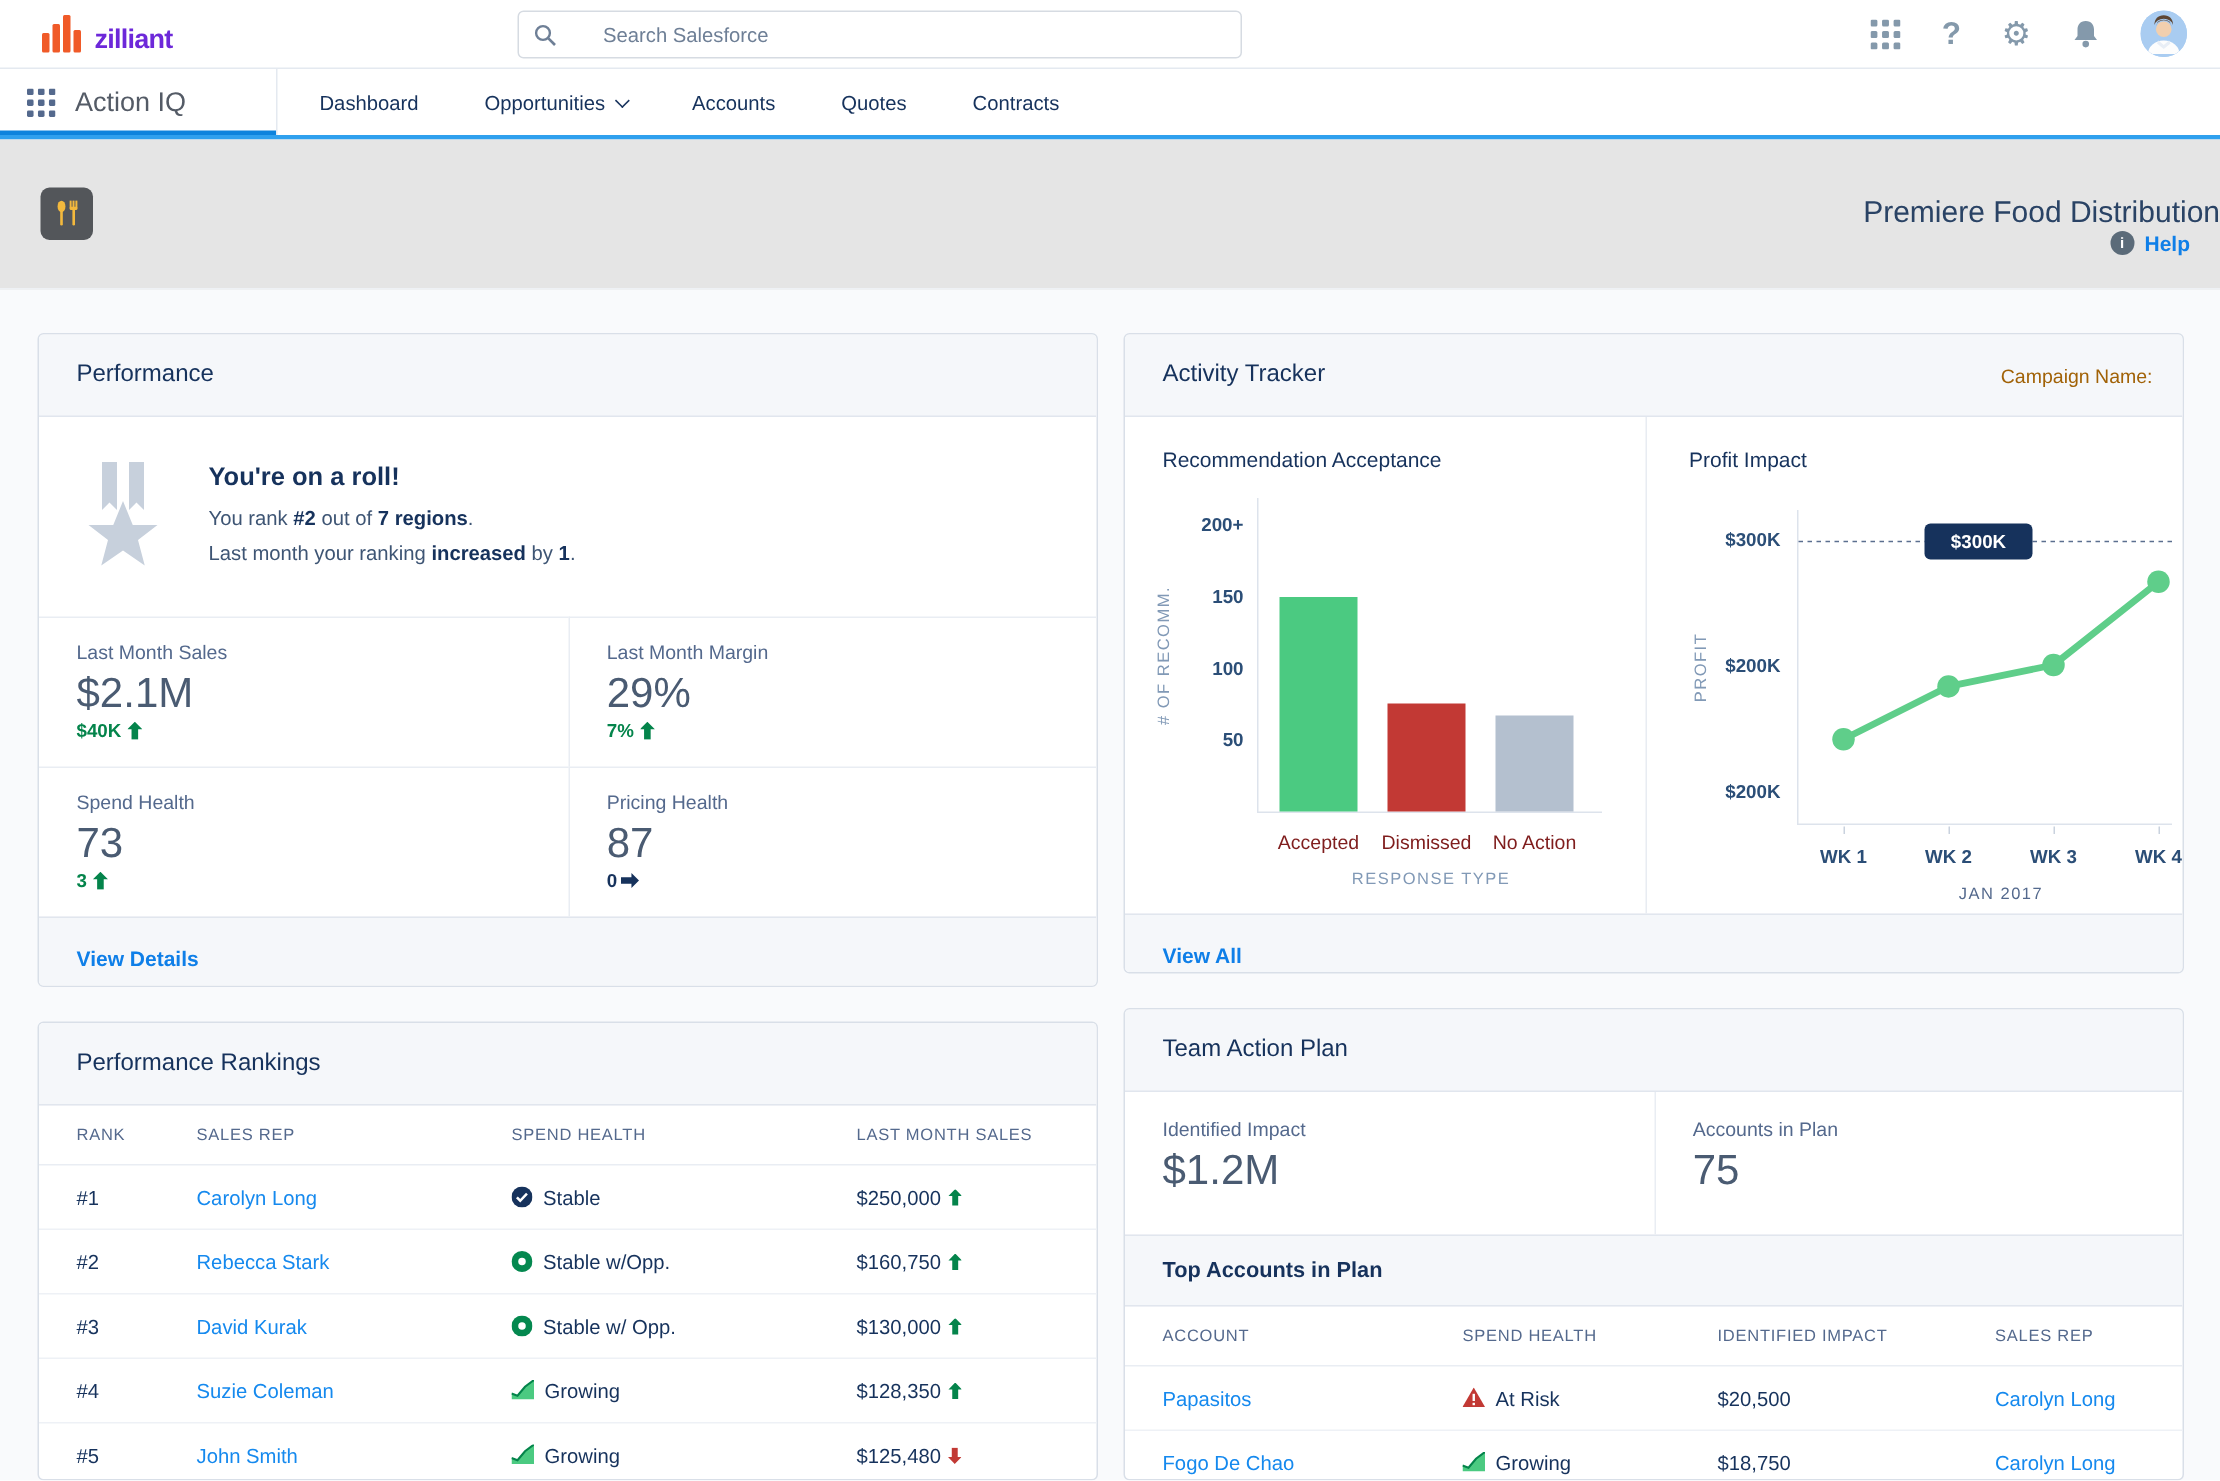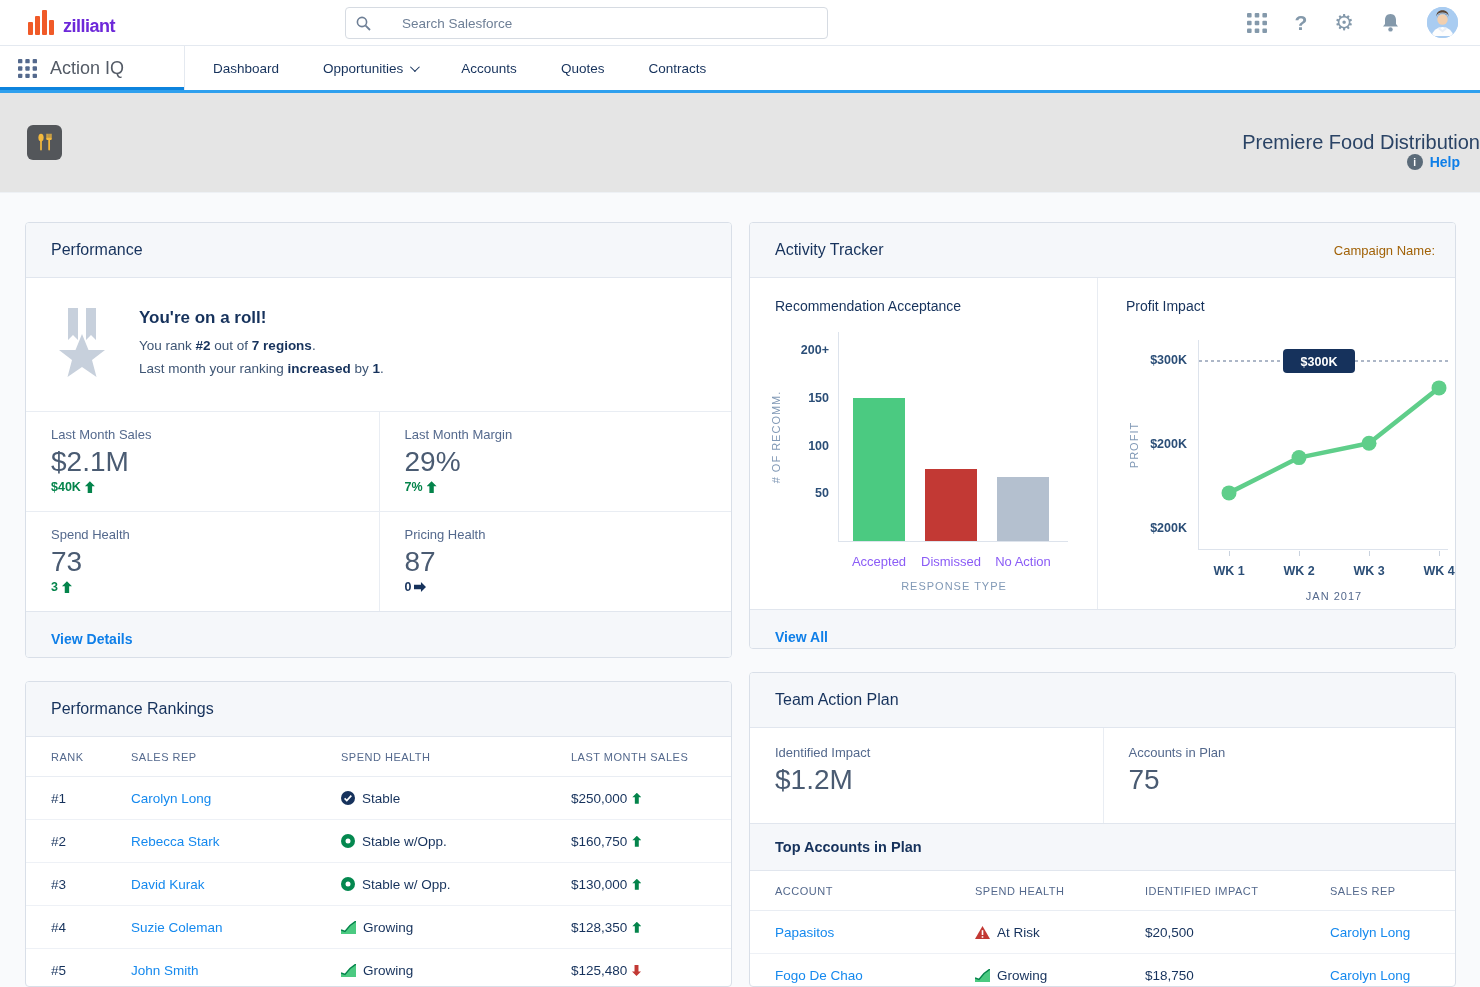--- a/index.html
+++ b/index.html
@@ -64,21 +64,21 @@
   .arr.flat { transform:rotate(90deg); } .arr.down { transform:rotate(180deg); }
 
   
   .thead, .trow { display:grid; align-items:center; }
   .rank-grid { grid-template-columns:80px 210px 230px 1fr; }
   .acct-grid { grid-template-columns:200px 170px 185px 1fr; }
   .thead { height:40px; border-bottom:1px solid #e9edf3; padding-left:25px; }
   .thead span { font-size:11px; letter-spacing:.5px; color:#54698d; font-weight:400; }
   .trow { height:43px; border-bottom:1px solid #eef1f6; padding-left:25px; font-size:13.5px; }
   .trow .link { color:#1589ee; cursor:pointer; font-weight:500; }
-  .hcell { display:flex; align-items:center; gap:7px; color:#16325c; }
+  .hcell { display:flex; align-items:flex-start; gap:7px; color:#16325c; }
   .scell { display:flex; align-items:center; color:#16325c; font-weight:500; }
   .scell .arr { width:9px; height:11px; margin-left:5px; }
   .scell.up .arr { color:#04844b; } .scell.down .arr { color:#c23934; }
 
   
   .tracker-card { height:443px; }
   .tracker-head { justify-content:space-between; padding-right:20px; }
   .campaign { display:flex; align-items:center; gap:10px; }
   .campaign-label { font-size:13px; color:#a16207; }
   .select { position:relative; width:205px; height:29px; border:1px solid #c6ccd4; border-radius:4px; background:#fff; font-size:13.5px; color:#16325c; display:flex; align-items:center; padding:0 28px 0 12px; cursor:pointer; box-shadow:0 1px 1px rgba(0,0,0,.04); }
@@ -89,21 +89,21 @@
   .chart-panel { position:relative; }
   .chart-panel.leftp { width:348px; border-right:1px solid #e8ecf2; }
   .chart-panel.rightp { flex:1; }
   .panel-title { font-size:14px; font-weight:500; color:#16325c; padding:20px 0 0 25px; }
   .plot { position:relative; }
   .bar-plot { margin:18px 0 0 88px; width:230px; height:210px; border-left:1px solid #dde3ec; border-bottom:1px solid #dde3ec; }
   .bars { position:absolute; left:0; bottom:0; width:100%; display:flex; align-items:flex-end; gap:20px; padding-left:14px; }
   .bars .bar { width:52px; }
   .ytick { position:absolute; width:44px; text-align:right; font-size:12.5px; font-weight:700; color:#2b4e77; }
   .yaxis-label { position:absolute; font-size:11px; letter-spacing:1px; color:#8199b6; transform:rotate(-90deg); transform-origin:center; white-space:nowrap; }
-  .xcat { position:absolute; transform:translateX(-50%); font-size:13px; color:#8b5cf6; white-space:nowrap; }
+  .xcat { position:absolute; transform:translateX(-50%); font-size:13px; color:#7f1d1d; white-space:nowrap; }
   .xaxis-label { position:absolute; transform:translateX(-50%); font-size:11px; letter-spacing:1px; color:#8199b6; white-space:nowrap; }
   .line-plot { margin:26px 0 0 100px; width:250px; height:210px; border-left:1px solid #dde3ec; border-bottom:1px solid #dde3ec; }
   .xtickmark { position:absolute; width:1px; height:5px; background:#c9d2de; top:211px; }
 
   
   .tp-metrics { display:grid; grid-template-columns:1fr 1fr; height:95px; }
   .tp-cell { padding:17px 25px; }
   .tp-cell + .tp-cell { border-left:1px solid #e9edf3; }
   .subheader { height:48px; background:#f5f7fa; border-top:1px solid #e1e6ee; border-bottom:1px solid #e1e6ee; display:flex; align-items:center; padding:0 25px; }
   .subheader-title { font-size:14.5px; font-weight:600; color:#16325c; }

